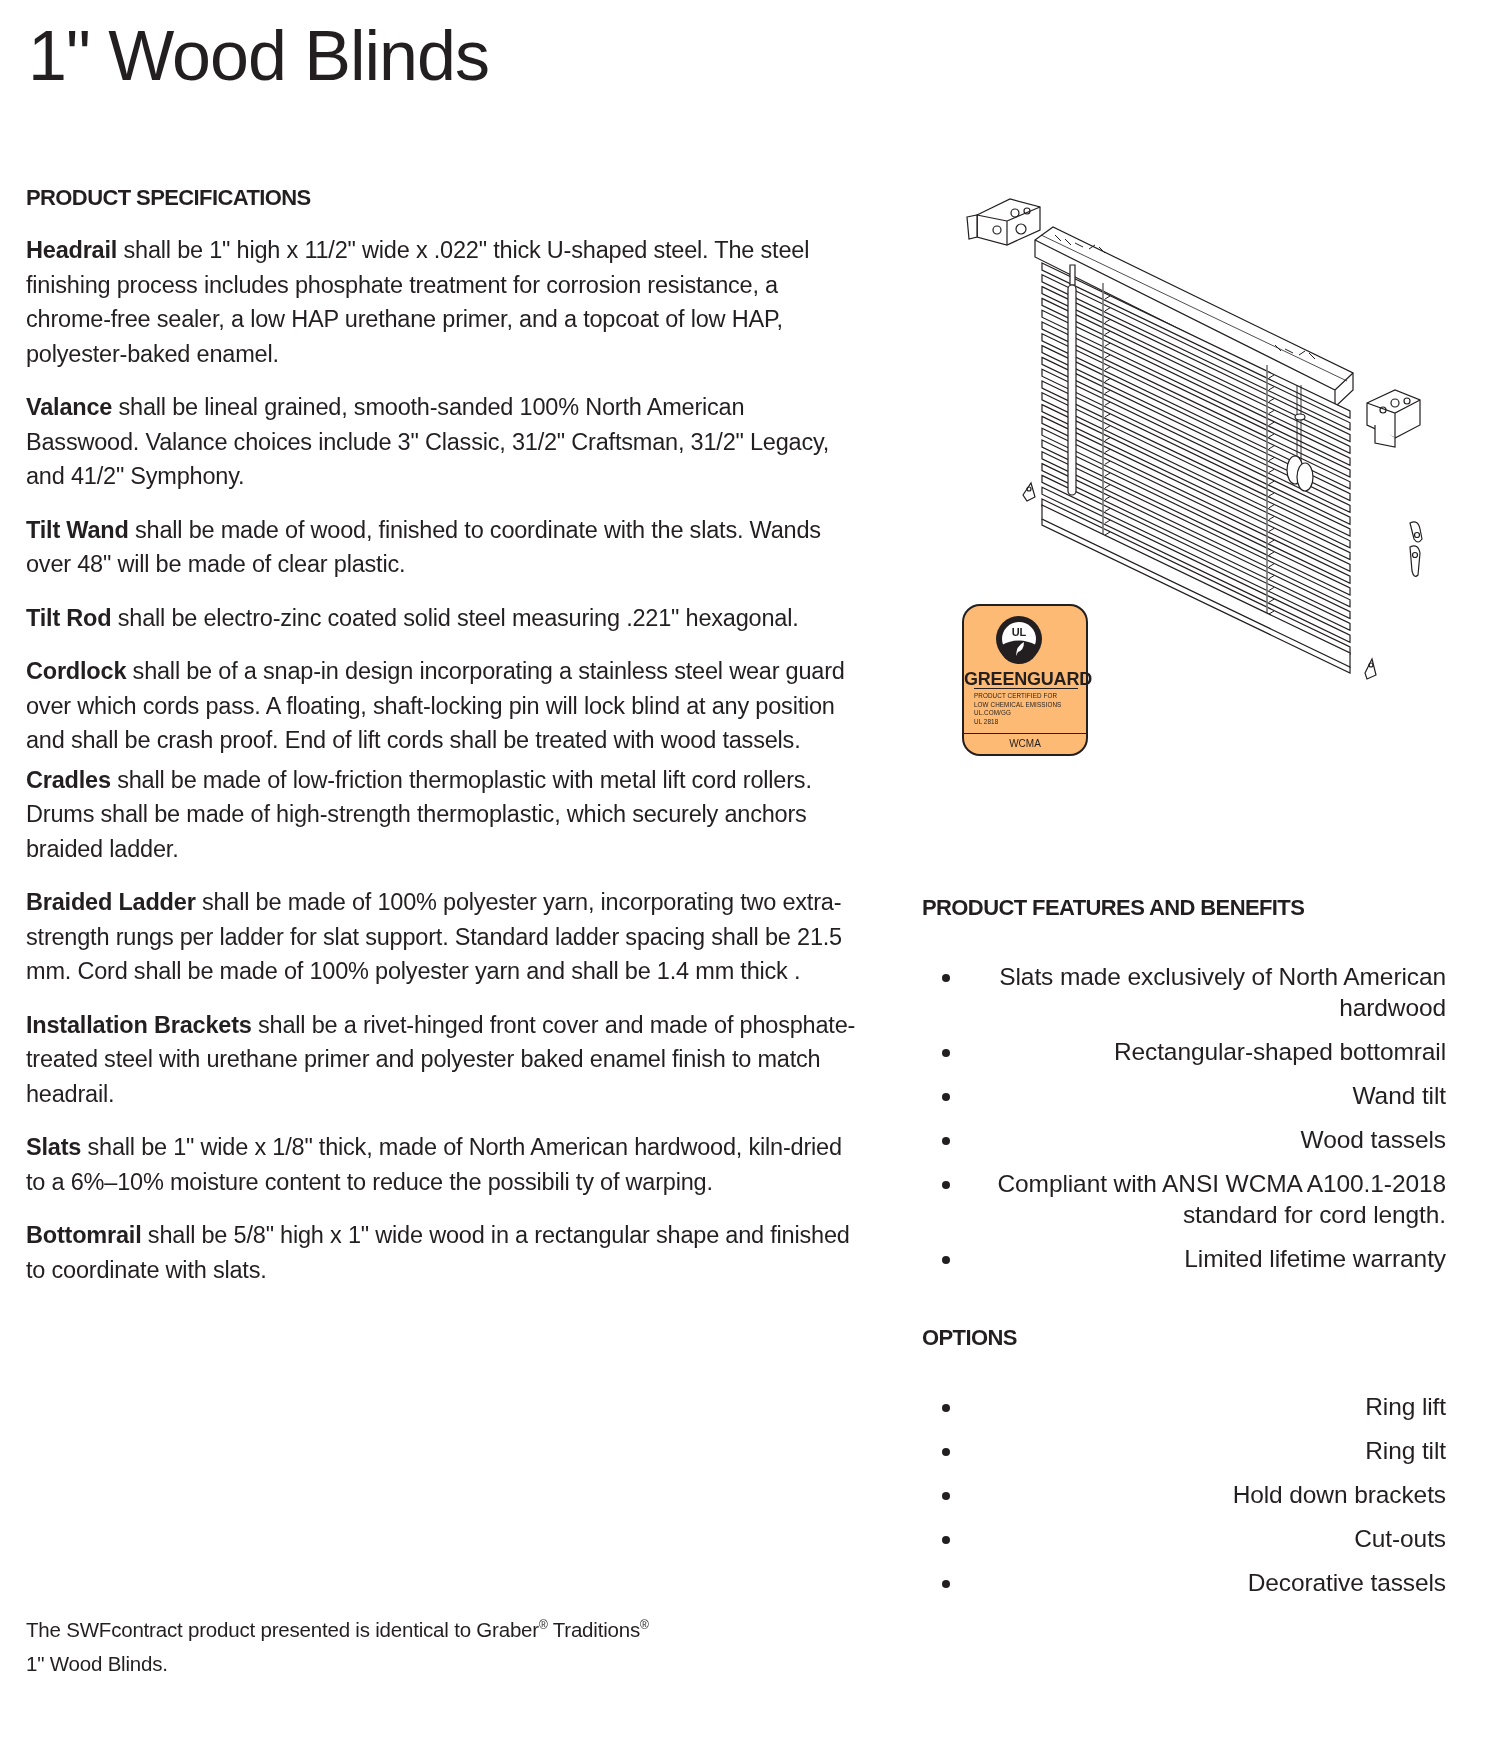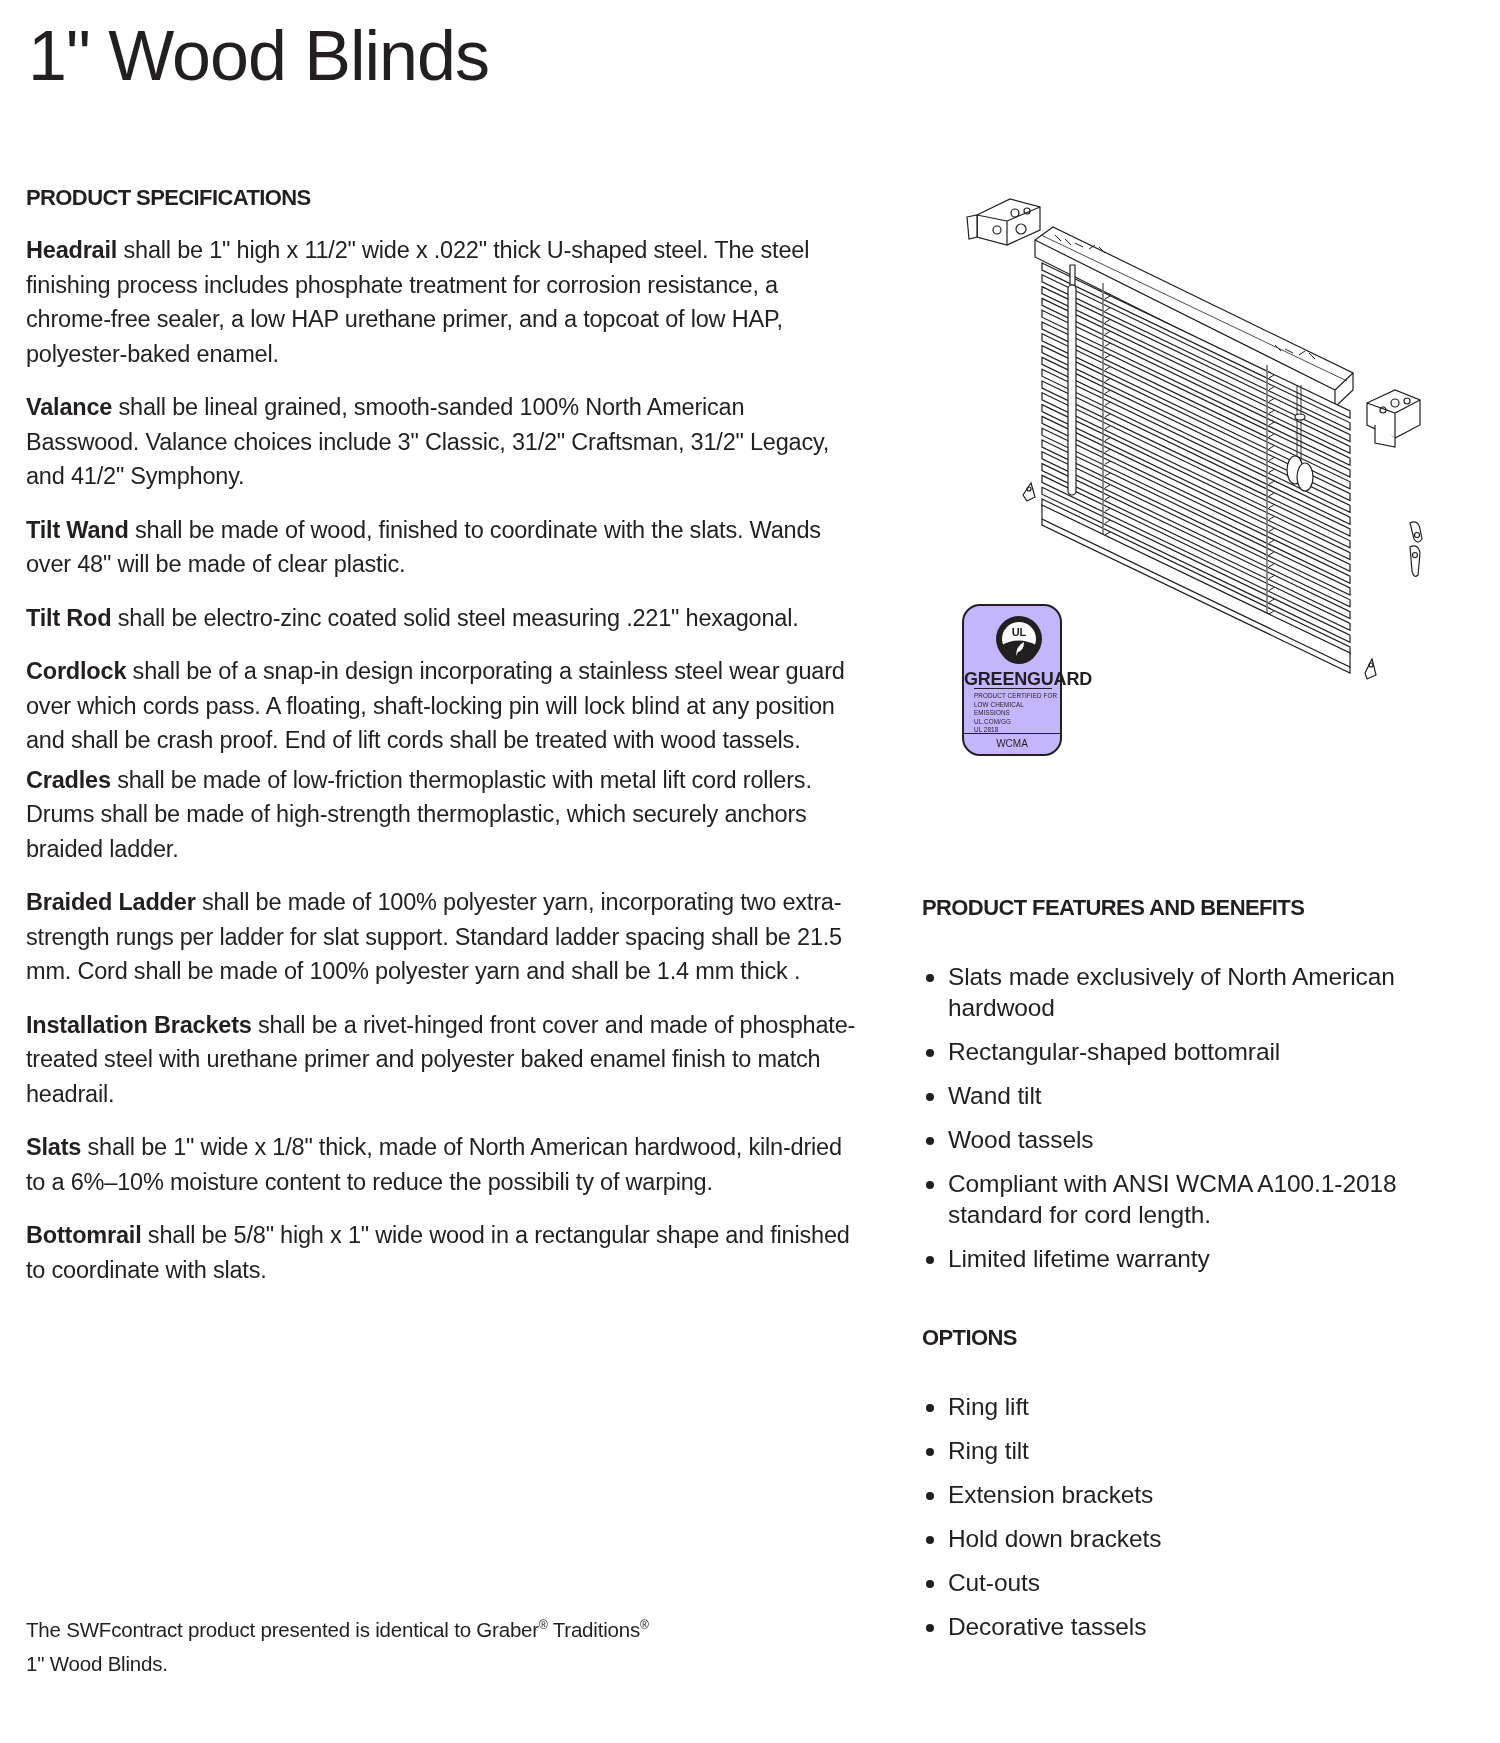--- a/index.html
+++ b/index.html
@@ -19,34 +19,34 @@
     .spec {
       font-size: 23.5px; line-height: 34.5px; margin: 0; letter-spacing: -0.2px;
     }
     .spec b { font-weight: 700; }
     .footnote {
       position: absolute; left: 26px; top: 1608px; width: 720px;
       font-size: 20.5px; line-height: 34px; letter-spacing: -0.2px;
     }
     .footnote sup { font-size: 12px; vertical-align: 8px; }
     .right-col { position: absolute; left: 922px; width: 540px; }
-    .bullets { list-style: none; margin: 0; padding: 0; }
+    .bullets { list-style: none; margin: 16px; padding: 0; text-align: right; }
     .bullets li {
       position: relative; padding-left: 26px;
       font-size: 24.5px; line-height: 31px; margin-bottom: 13px; letter-spacing: -0.1px;
     }
     .bullets li .dot {
       position: absolute; left: 4px; top: 13px; width: 8px; height: 8px;
       border-radius: 50%; background: #231f20;
     }
     .illustration { position: absolute; left: 955px; top: 185px; width: 480px; height: 580px; }
     .badge {
-      position: absolute; left: 962px; top: 604px; width: 100px; height: 152px;
+      position: absolute; left: 962px; top: 604px; width: 126px; height: 152px;
       border: 2.5px solid #231f20; border-radius: 18px; box-sizing: border-box;
-      background: #c4b5fd;
+      background: #fdba74;
     }
     .badge .ul-logo {
       position: absolute; left: 30px; top: 8px; width: 50px; height: 50px;
     }
     .badge .gg {
       position: absolute; left: 0; right: 0; top: 63px; text-align: center;
       font-weight: 700; font-size: 18px; letter-spacing: -0.2px;
     }
     .badge .rule { position: absolute; left: 10px; right: 8px; top: 82px; border-top: 1.5px solid #231f20; }
     .badge .fine {
@@ -222,18 +222,17 @@
       <li><span class="dot"></span><span>Compliant with ANSI WCMA A100.1-2018 standard for cord length.</span></li>
       <li><span class="dot"></span><span>Limited lifetime warranty</span></li>
     </ul>
 </div>
 
 <div class="right-col" style="top:1325px;">
   <h2 class="section-heading">OPTIONS</h2>
   <ul class="bullets" id="options-list" style="margin-top:40px;">
       <li><span class="dot"></span><span>Ring lift</span></li>
       <li><span class="dot"></span><span>Ring tilt</span></li>
-      <li><span class="dot"></span><span>Extension brackets</span></li>
       <li><span class="dot"></span><span>Hold down brackets</span></li>
       <li><span class="dot"></span><span>Cut-outs</span></li>
       <li><span class="dot"></span><span>Decorative tassels</span></li>
     </ul>
 </div>
 
 </body></html>

